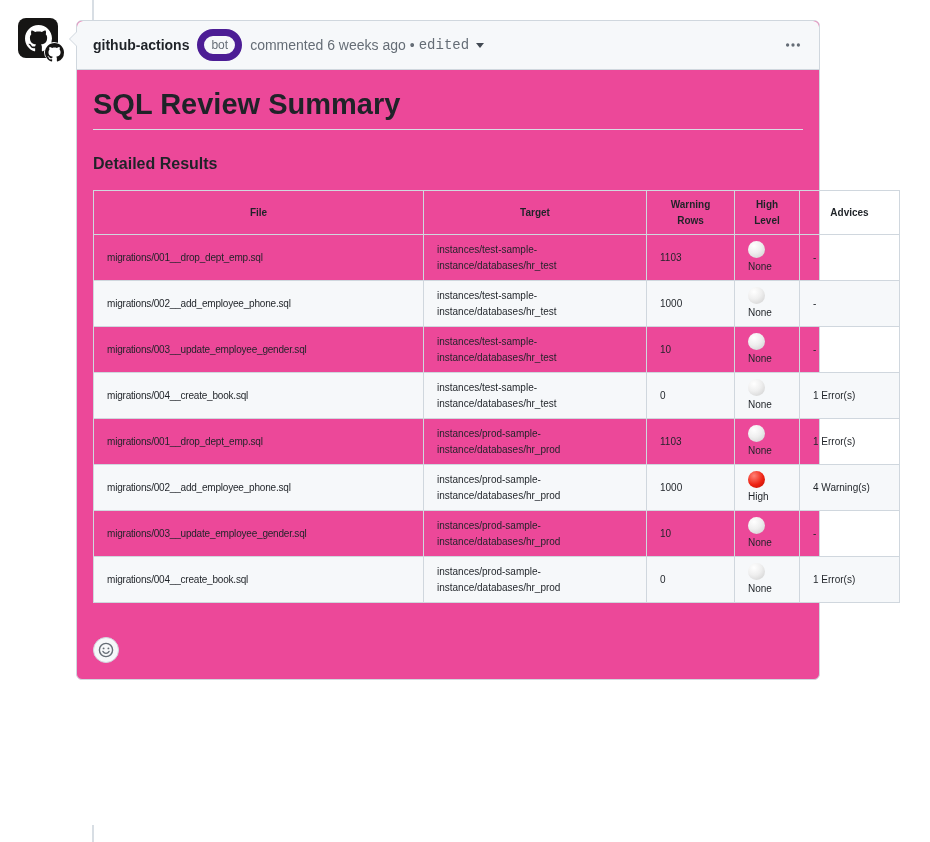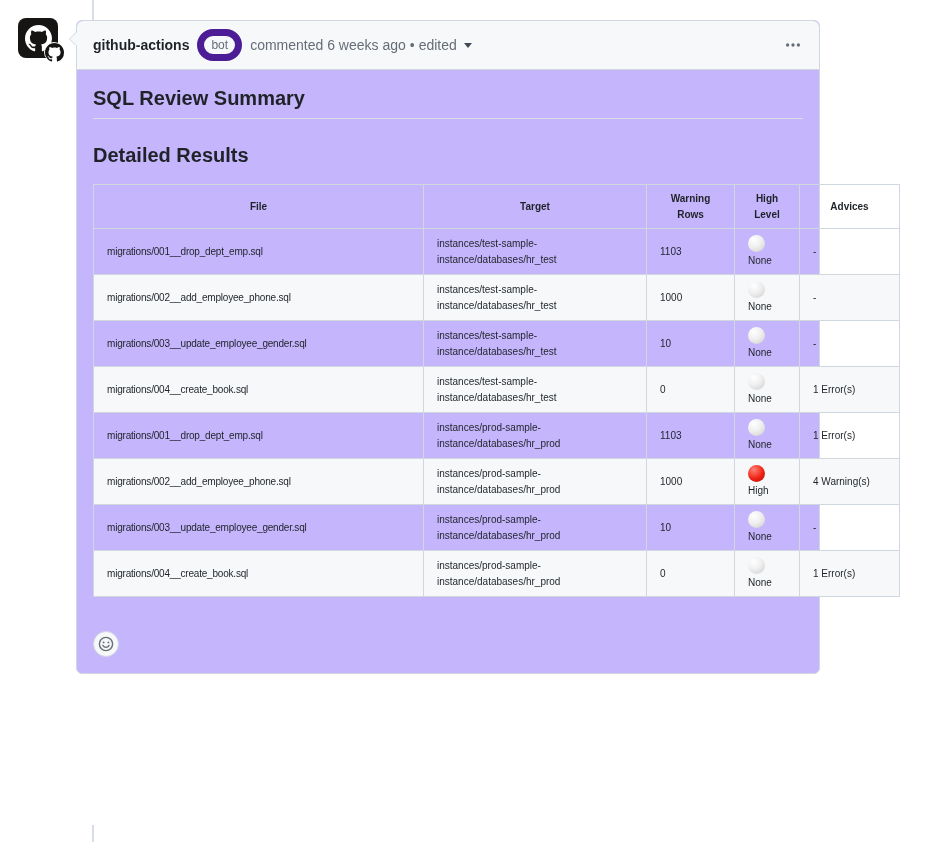--- a/index.html
+++ b/index.html
@@ -24,61 +24,61 @@
   }
   .avatar-badge {
     position: absolute; left: 44px; top: 42px; width: 20px; height: 20px;
     border-radius: 50%; background: #ffffff;
     display: flex; align-items: center; justify-content: center;
   }
 
   
   .comment {
     position: absolute; left: 76px; top: 20px; width: 744px;
-    background: #c4b5fd; border: 1px solid #d0d7de; border-radius: 6px;
+    background: #ec4899; border: 1px solid #d0d7de; border-radius: 6px;
   }
   .comment-header {
     position: relative; background: #f6f8fa; border-bottom: 1px solid #d0d7de;
     border-radius: 6px 6px 0 0; padding: 8px 16px;
     display: flex; align-items: center;
     font-size: 14px; color: #656d76; line-height: 21px;
   }
   .caret-outer, .caret-inner {
     position: absolute; width: 0; height: 0; border-style: solid;
   }
   .caret-outer { left: -8px; top: 10px; border-width: 8px 8px 8px 0; border-color: transparent #d0d7de transparent transparent; }
   .caret-inner { left: -7px; top: 10px; border-width: 8px 8px 8px 0; border-color: transparent #f6f8fa transparent transparent; }
 
   .author { font-weight: 700; color: #1f2328; text-decoration: none; }
   .bot-badge {
     margin: 0 8px; padding: 0 7px; font-size: 12px; line-height: 18px;
     border: 7px solid #4c1d95; border-radius: 2em; color: #656d76;
   }
   .meta-sep { margin: 0 4px; }
-  .edited-toggle { display: inline-flex; align-items: center; cursor: pointer; }
+  .edited-toggle { display: inline-flex; align-items: center; cursor: pointer; font-family: Liberation Mono, monospace; }
   .caret-down {
     width: 0; height: 0; margin-left: 7px; display: inline-block;
     border-left: 4px solid transparent; border-right: 4px solid transparent;
     border-top: 5px solid #424a53;
   }
   .kebab-btn {
     margin-left: auto; background: none; border: none; padding: 2px; cursor: pointer;
     display: flex; align-items: center; color: #656d76;
   }
 
   
   .comment-body { padding: 16px; font-size: 14px; line-height: 1.5; }
   .md-title {
-    margin: 0 0 16px; font-size: 20px; line-height: 1.25; font-weight: 700;
+    margin: 0 0 16px; font-size: 29px; line-height: 1.25; font-weight: 700;
     padding-bottom: 7px; border-bottom: 1px solid #d8dee4;
   }
   ul.summary { margin: 0 0 16px; padding-left: 28px; }
   ul.summary li { margin-top: 4px; }
   ul.summary li:first-child { margin-top: 0; }
-  .md-section { margin: 24px 0 16px; font-size: 20px; line-height: 1.25; font-weight: 700; }
+  .md-section { margin: 24px 0 16px; font-size: 16px; line-height: 1.25; font-weight: 700; }
   b, strong { font-weight: 700; }
 
   table.results {
     border-collapse: collapse; table-layout: fixed; width: 806px;
     font-size: 10px;
   }
   .results th, .results td {
     border: 1px solid #d0d7de; padding: 6px 13px; line-height: 1.55;
     vertical-align: middle; overflow-wrap: break-word;
   }

